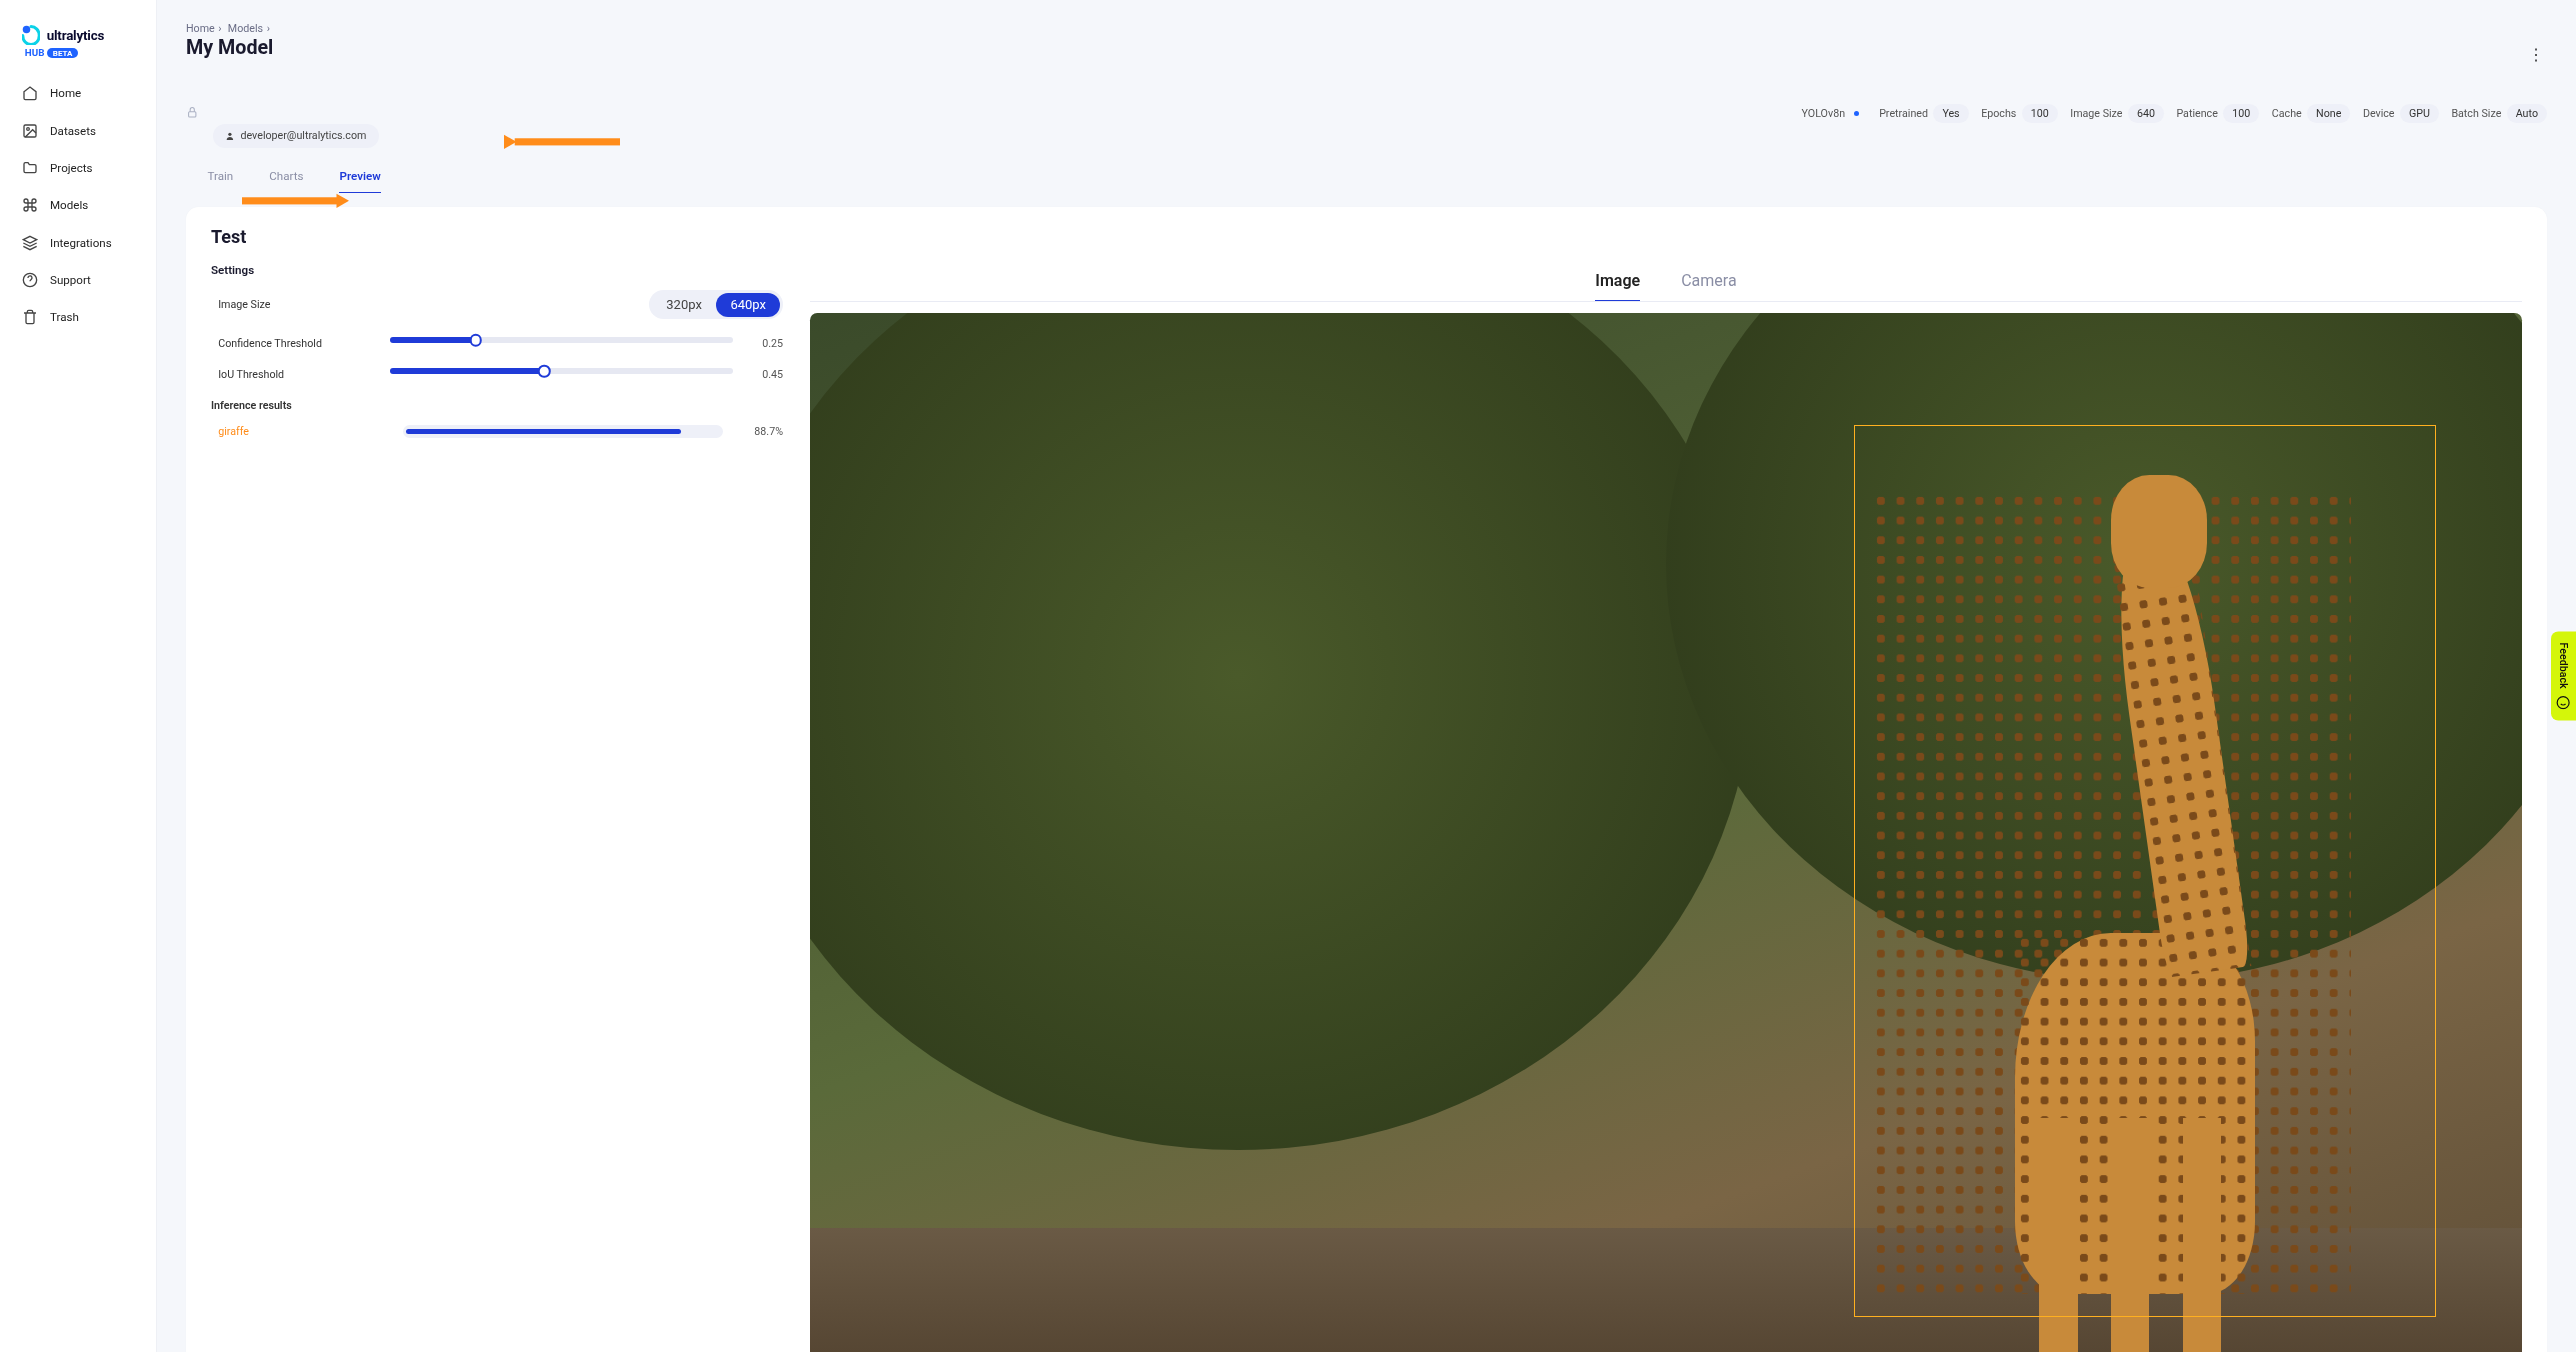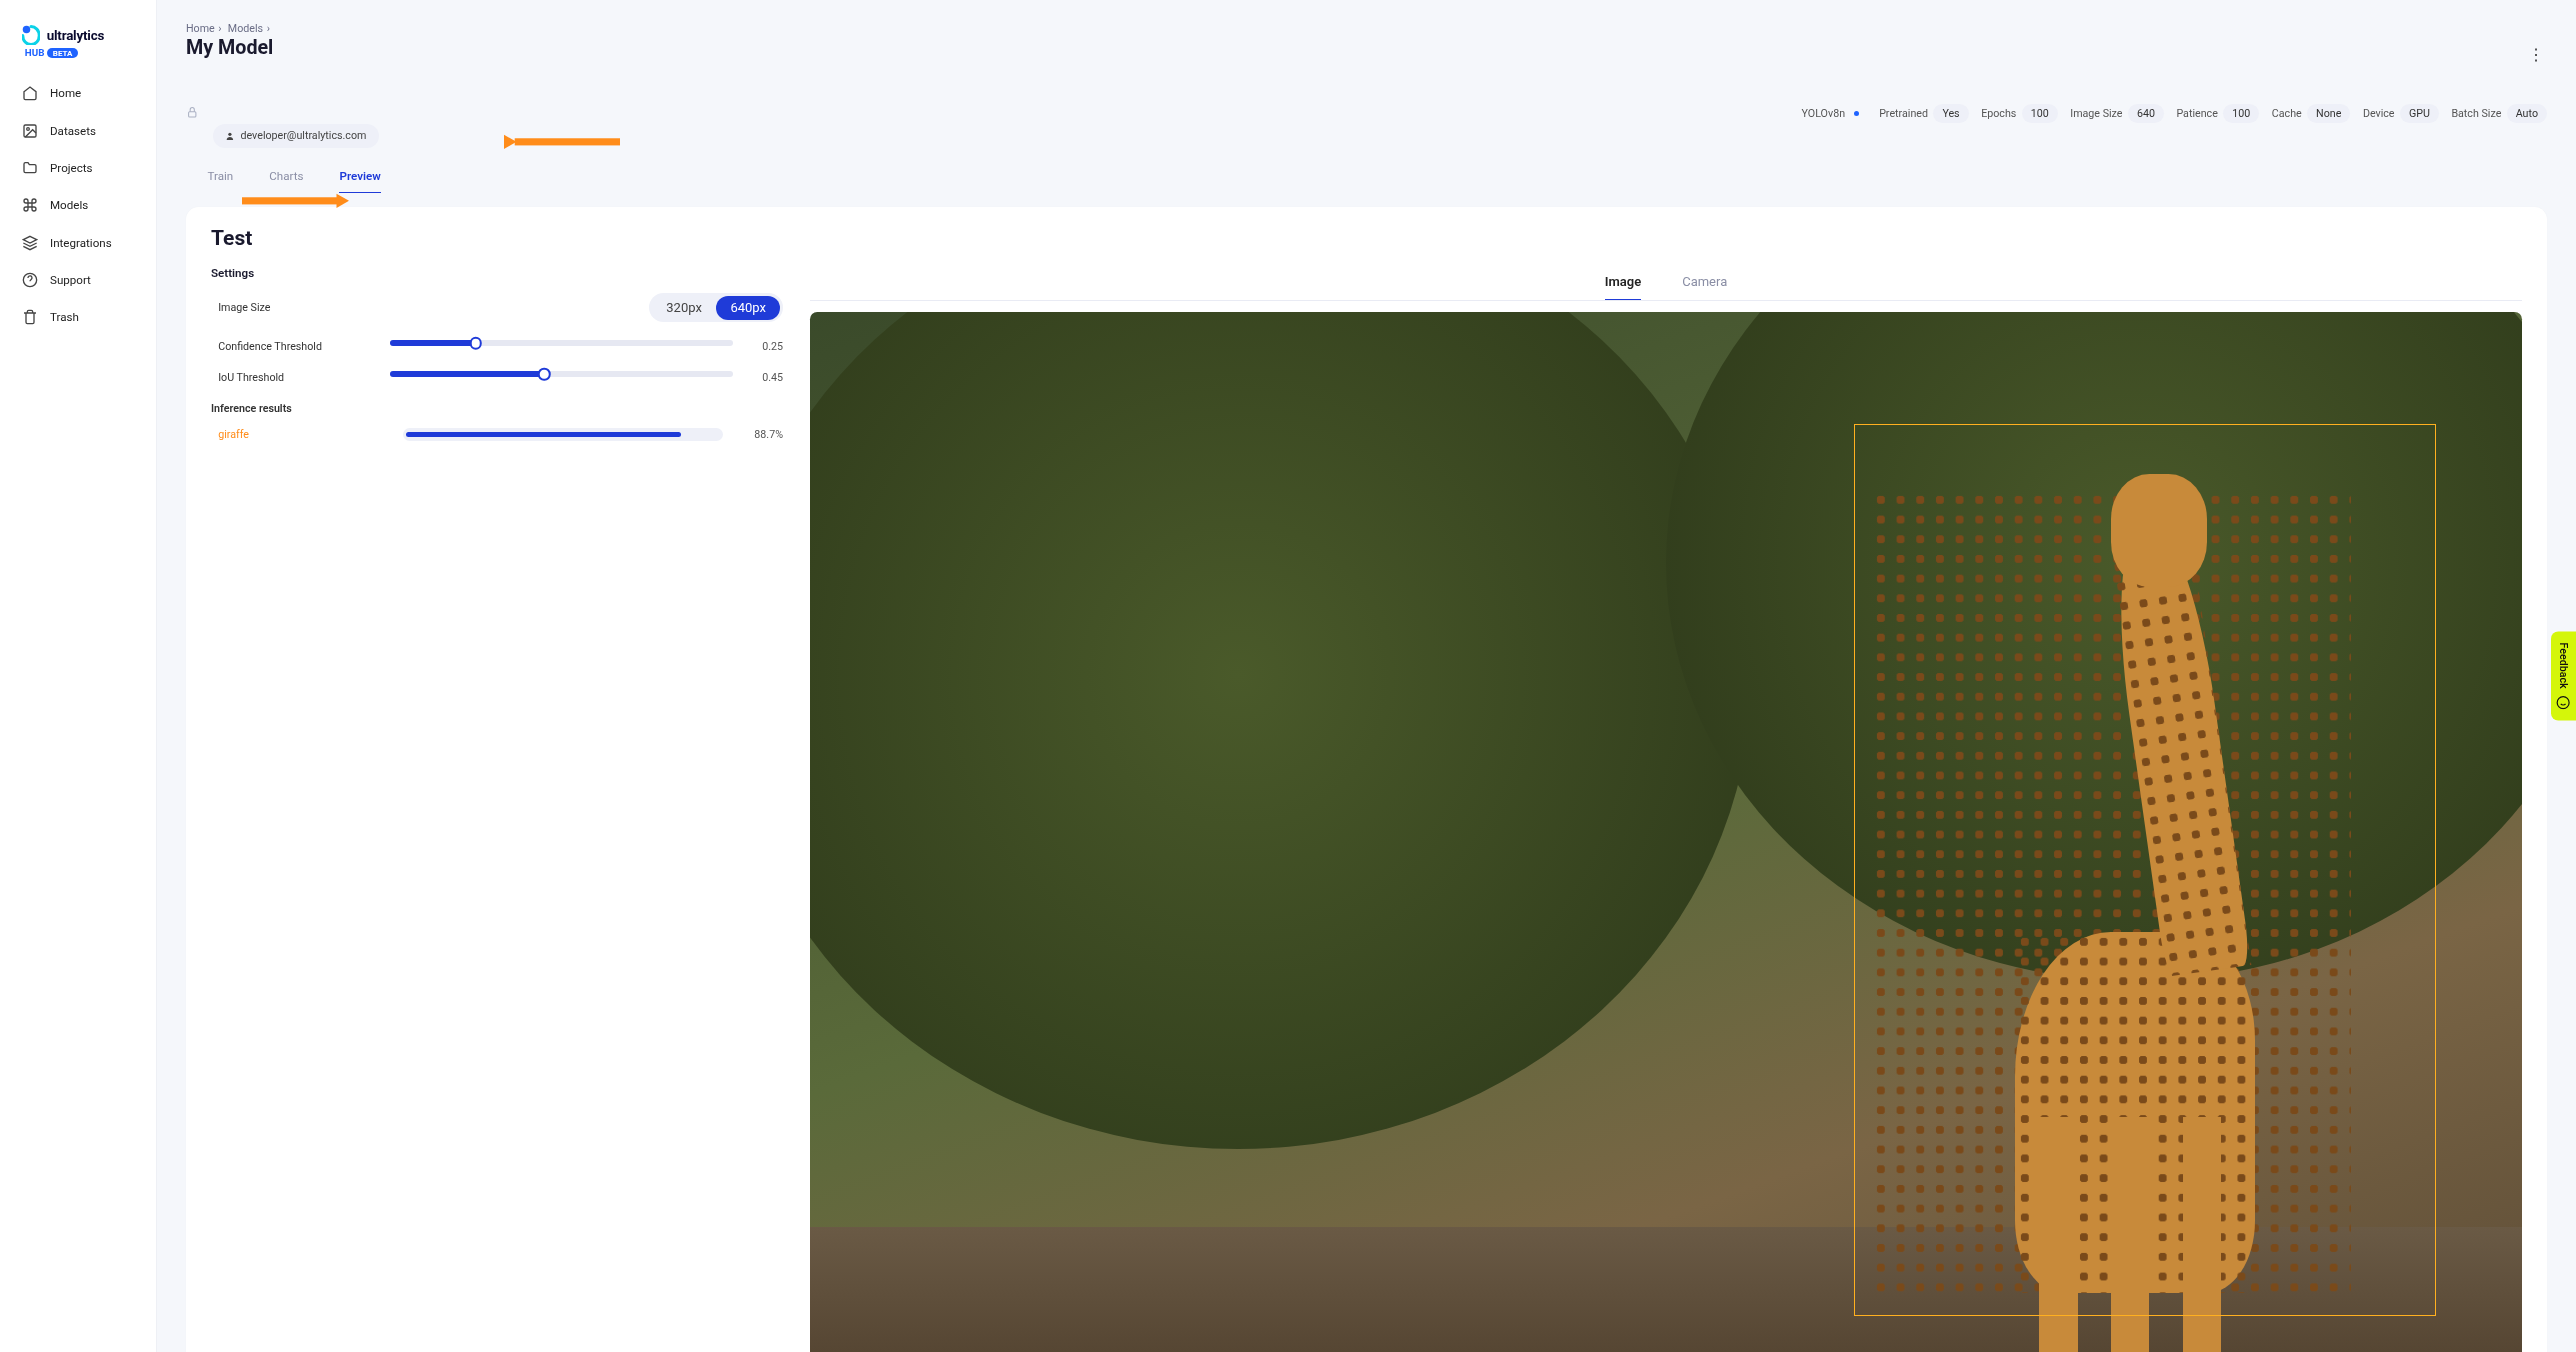--- a/index.html
+++ b/index.html
@@ -31,21 +31,21 @@
 .meta-right { margin-left: auto; display: flex; align-items: center; gap: 12.5px; flex-wrap: wrap; }
 .meta-item { display: flex; align-items: center; gap: 5.4px; font-size: 10.7px; color: #555; }
 .pill { background: #eef0f8; border-radius: 894px; padding: 2.7px 9px; font-size: 10.7px; color: #333; }
 .dot { width: 5.4px; height: 5.4px; border-radius: 50%; background: #1f63ff; display: inline-block; margin: 0 7.2px 0 3.6px; }
 .tabs { display: flex; gap: 36px; margin-top: 12.5px; border-bottom: 0.9px solid transparent; padding-left: 21.5px; }
 .tab { font-size: 11.6px; color: #8a8ea5; padding: 9px 0; cursor: pointer; border-bottom: 1.8px solid transparent; }
 .tab.active { color: #1f3bd8; border-bottom-color: #1f3bd8; font-weight: 600; }
 
 
 .card { background: #fff; border-radius: 12.5px; padding: 19.7px 25px; margin-top: 12.5px; box-shadow: 0 0.9px 1.8px rgba(10,15,40,.03); }
-.test-h { font-size: 21px; font-weight: 700; }
+.test-h { font-size: 18px; font-weight: 700; }
 .test-sub { font-size: 10.7px; color: #666; margin-top: 1.8px; }
 .test-grid { display: flex; gap: 27px; margin-top: 16px; }
 .settings-col { flex: 1; max-width: 572px; }
 .preview-col { flex: 1; }
 .section-label { font-size: 11.6px; font-weight: 600; margin-bottom: 12.5px; }
 .setting-row { display: flex; align-items: center; margin-bottom: 18px; }
 .setting-label { font-size: 10.7px; color: #333; width: 179px; padding-left:7.2px; }
 .setting-ctrl { flex: 1; display: flex; align-items: flex-start; gap: 10.7px; }
 .seg { display: flex; background: #eef0f8; border-radius: 894px; padding: 2.7px; margin-left: auto; }
 .seg-btn { padding: 4.5px 14.3px; font-size: 13px; border-radius: 894px; cursor: pointer; color: #444; }
@@ -56,21 +56,21 @@
 .slider-val { font-size: 10.7px; color: #555; width: 39px; text-align: right; }
 .inf-label { font-size: 10.7px; font-weight: 600; color: #333; margin-bottom: 12.5px; }
 .result-row { display: flex; align-items: center; gap: 12.5px; }
 .result-name { font-size: 10.7px; color: #ff8c1a; width: 179px; padding-left:7.2px;}
 .result-bar-wrap { flex: 1; background: #eef0f8; border-radius: 894px; height: 12.5px; position: relative; }
 .result-bar { position: absolute; left: 3.6px; top: 3.6px; bottom: 3.6px; background: #1f3bd8; border-radius: 894px; }
 .result-val { font-size: 10.7px; color: #555; width: 48px; text-align: right; }
 
 
 .ptabs { display: flex; gap: 41px; justify-content: center; border-bottom: 0.9px solid #e9ebf4; margin-bottom: 10.7px; }
-.ptab { font-size: 13px; color: #8a8ea5; padding: 7.2px 0 10.7px; cursor: pointer; border-bottom: 1.8px solid transparent; }
+.ptab { font-size: 16px; color: #8a8ea5; padding: 7.2px 0 10.7px; cursor: pointer; border-bottom: 1.8px solid transparent; }
 .ptab.active { color: #222; font-weight: 600; border-bottom-color: #1f3bd8; }
 .big-img { width: 100%; aspect-ratio: 614/400; border-radius: 7.2px; background: linear-gradient(160deg,#3a4a2a 0%,#5a6a3a 45%,#7a6545 70%,#5a4a35 100%); position: relative; overflow: hidden; }
 .tree-blob{position:absolute;border-radius:50%;background:radial-gradient(circle,#4a5a2a,#2a3518);}
 .ground{position:absolute;bottom:0;left:0;right:0;height:18%;background:linear-gradient(#6a5a45,#4a3a28);}
 .giraffe { position: absolute; right: 10%; bottom: 12%; width: 28%; height: 72%; }
 .g-body{position:absolute;bottom:0;left:30%;width:50%;height:45%;background:#c88a3a;border-radius:40% 30% 20% 20%;}
 .g-neck{position:absolute;bottom:40%;left:55%;width:18%;height:55%;background:#c88a3a;border-radius:40% 40% 10% 10%;transform:rotate(-8deg);}
 .g-head{position:absolute;top:-2%;left:50%;width:20%;height:14%;background:#c88a3a;border-radius:40%;}
 .g-leg{position:absolute;bottom:-8%;width:8%;height:30%;background:#c88a3a;}
 .spots::before{content:"";position:absolute;inset:0;background-image:radial-gradient(circle,#7a4a1a 30%,transparent 32%);background-size:19.7px 19.7px;}

